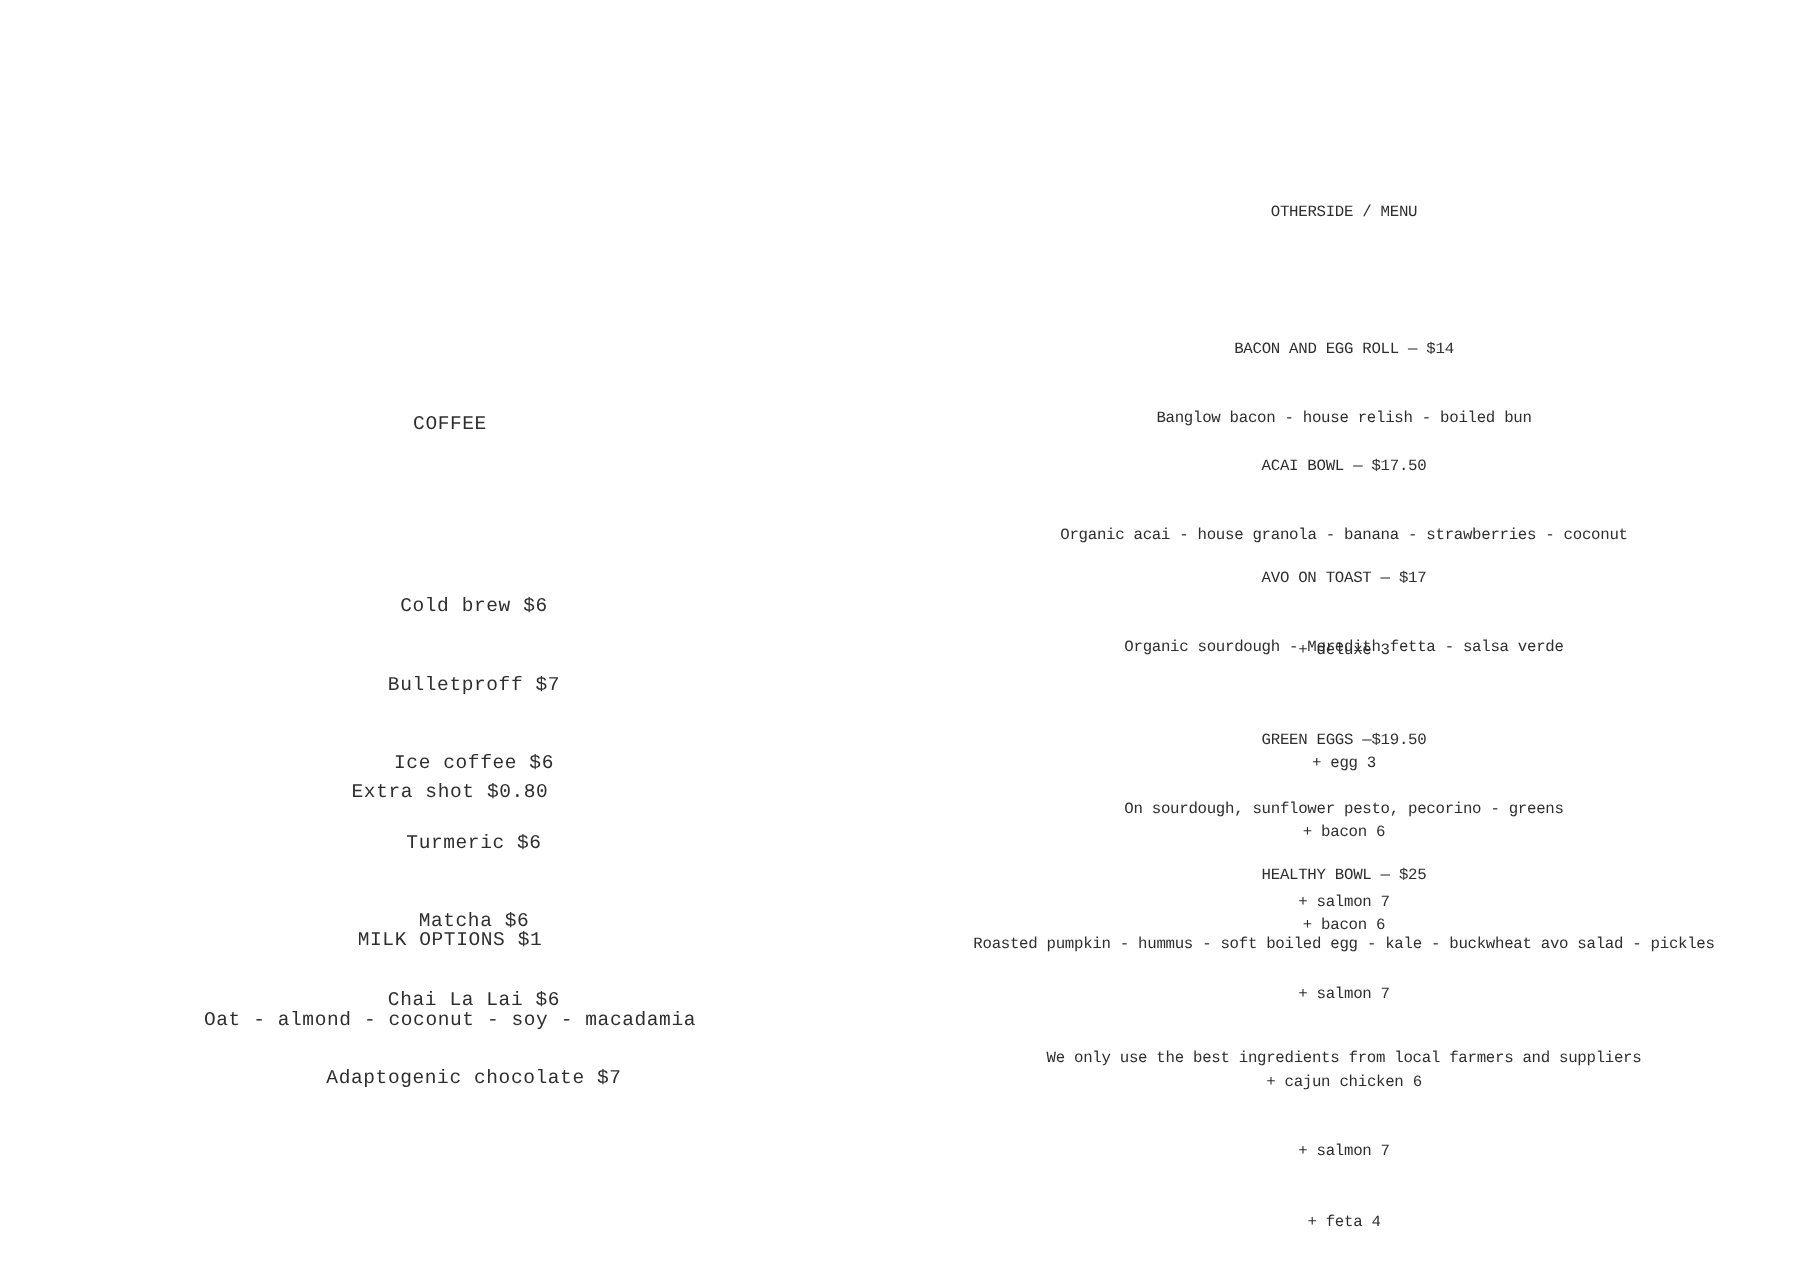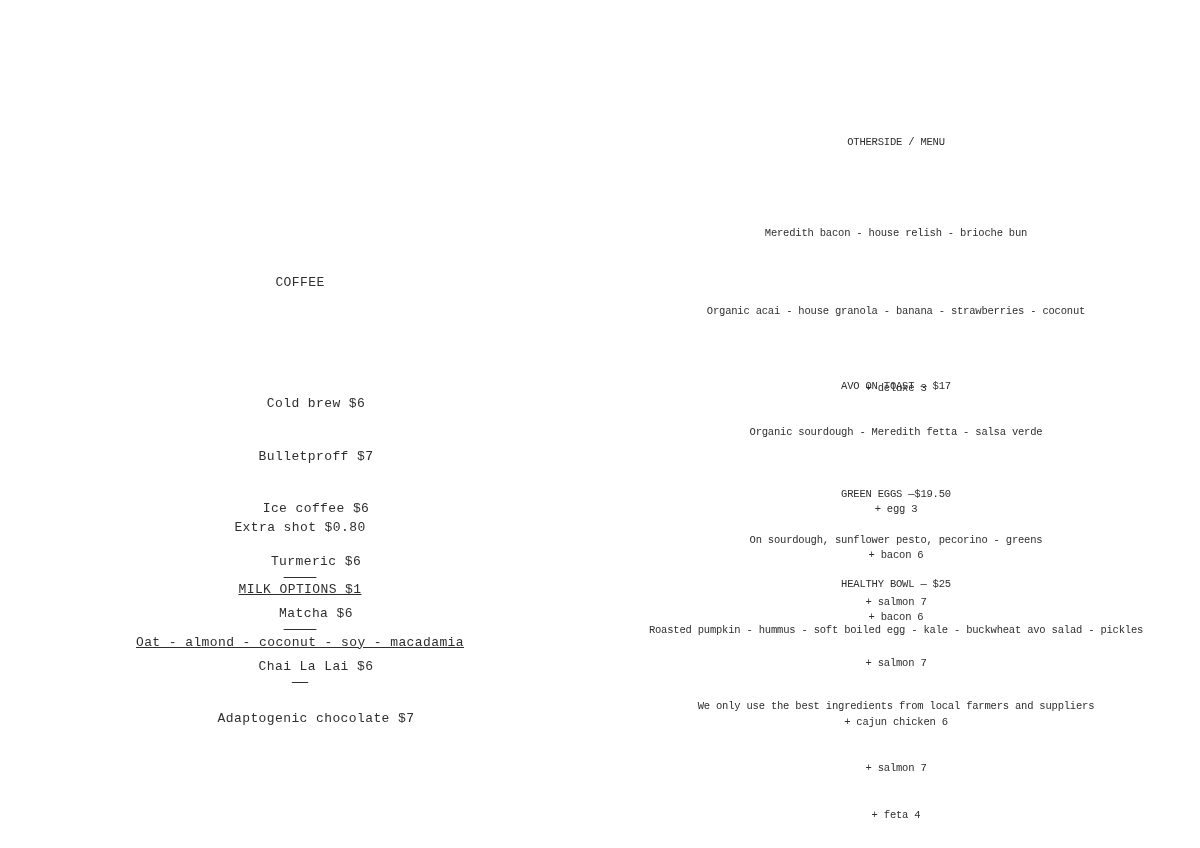--- a/index.html
+++ b/index.html
@@ -39,21 +39,21 @@
     left: 0;
     width: 100%;
     text-align: center;
     white-space: pre;
   }
   
   .coffee-title   { top: 274px; }
   .coffee-sizes   { top: 308px; }
   .coffee-drinks  { top: 360px; padding-left: 16px; }
   .coffee-extra   { top: 519px; }
-  .coffee-milk    { top: 546px; text-decoration: underline; }
+  .coffee-milk    { top: 583px; }
   
   .menu-title     { top: 135px; }
   .menu-item-1    { top: 195px; }
   .menu-item-2    { top: 273px; }
   .menu-item-3    { top: 348px; }
   .menu-item-4    { top: 456px; }
   .menu-item-5    { top: 546px; }
   .menu-footer    { top: 699px; }
   .extras-gap     { margin-top: 15px; }
 </style>
@@ -82,24 +82,26 @@
     <div>Oat - almond - coconut - soy - macadamia</div>
   </div>
 
 </div>
 
 <div class="col col-right">
 
   <div class="block menu-title">OTHERSIDE / MENU</div>
 
   <div class="block menu-item-1">
-    <div>Meredith bacon - house relish - brioche bun</div>
+    <div>BACON AND EGG ROLL — $14</div>
+    <div>Banglow bacon - house relish - boiled bun</div>
   </div>
 
   <div class="block menu-item-2">
+    <div>ACAI BOWL — $17.50</div>
     <div>Organic acai - house granola - banana - strawberries - coconut</div>
     <div>
       <div>+ deluxe 3</div>
     </div>
   </div>
 
   <div class="block menu-item-3">
     <div>AVO ON TOAST — $17</div>
     <div>Organic sourdough - Meredith fetta - salsa verde</div>
     <div>

